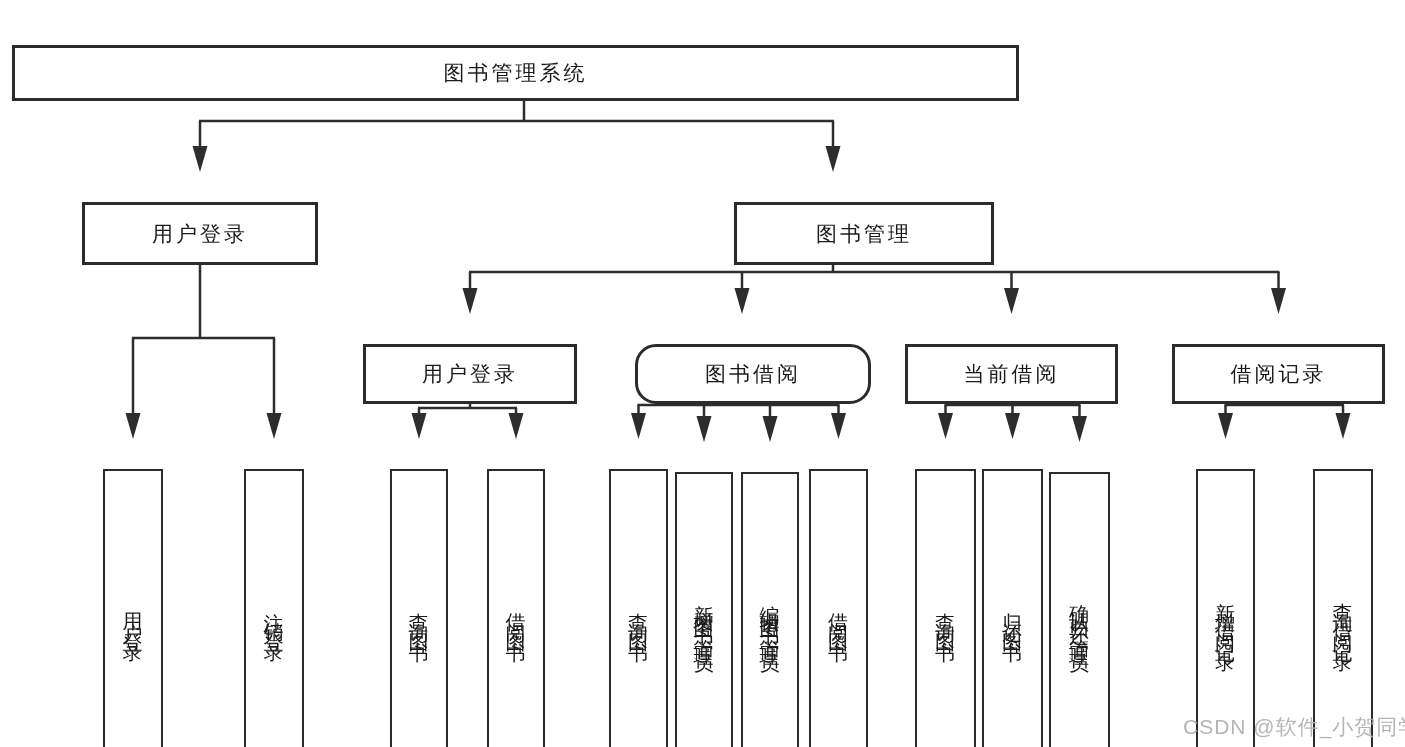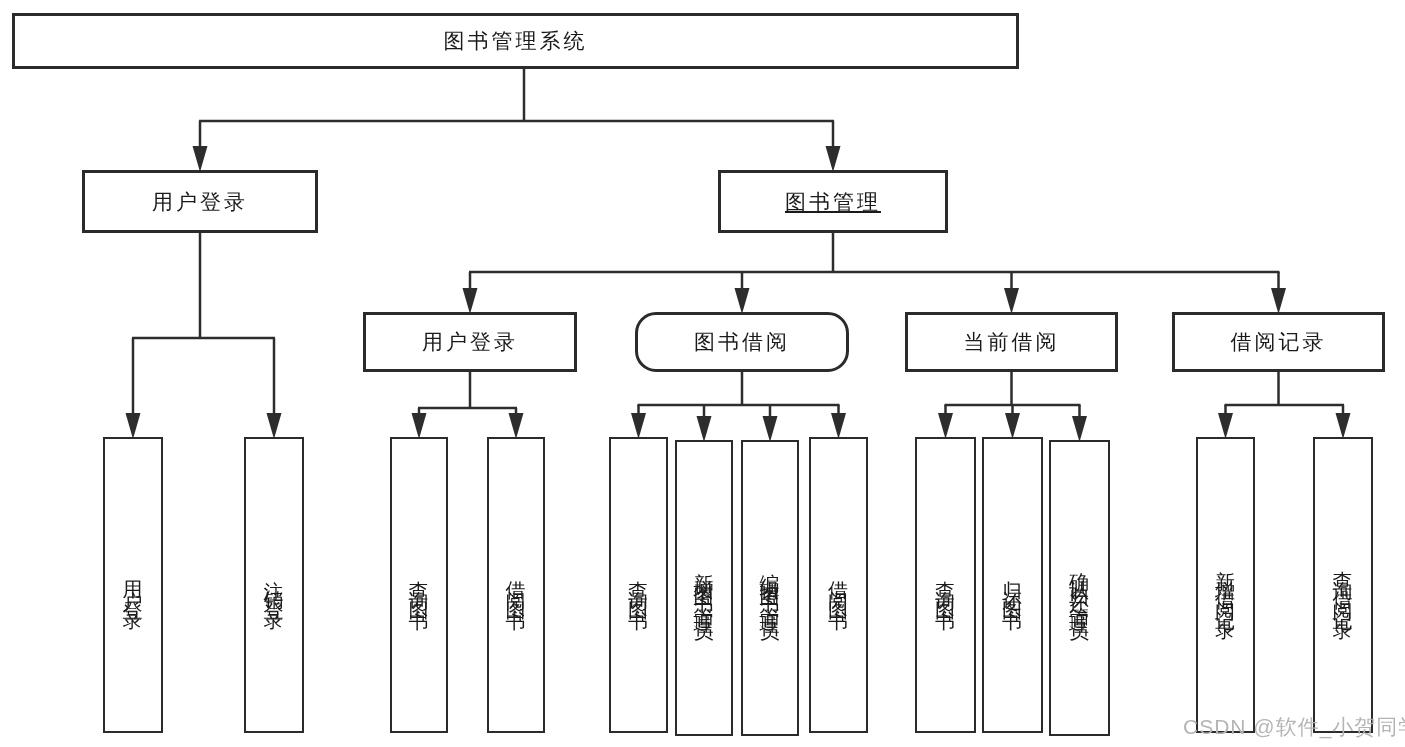--- a/index.html
+++ b/index.html
@@ -8,20 +8,21 @@
     font-family:"Liberation Sans",sans-serif;overflow:hidden;
   }
   #connectors{position:absolute;left:0;top:0;pointer-events:none;}
   #connectors line{stroke:var(--line,#2d2d2d);stroke-width:2.5;}
   #connectors polygon{fill:var(--line,#2d2d2d);}
   .node{
     position:absolute;box-sizing:border-box;background:#ffffff;
     border:3px solid var(--border,#2b2b2b);
     display:flex;align-items:center;justify-content:center;
     color:var(--text,#1a1a1a);
+    margin-top:32px;
   }
   .hbox span{font-size:21px;letter-spacing:3px;white-space:nowrap;}
   .leaf{border-width:2.5px;}
   .leaf span{
     writing-mode:vertical-rl;text-orientation:mixed;
     font-size:20px;line-height:1.1;letter-spacing:10px;
   }
   .leaf span.tight{letter-spacing:7px;}
   .watermark{
     position:absolute;left:1183px;top:713px;z-index:5;
@@ -89,28 +90,28 @@
       <polygon points="1343,439 1335.5,413 1350.5,413"></polygon>
     </svg>
 
   <div class="node hbox" style="left: 12px; top: 13px; width: 1007px; height: 56px;">
     <span>图书管理系统</span>
   </div>
 
   <div class="node hbox" style="left: 82px; top: 170px; width: 236px; height: 63px;">
     <span>用户登录</span>
   </div>
-  <div class="node hbox" style="left: 718px; top: 170px; width: 230px; height: 63px; text-decoration: underline;">
+  <div class="node hbox" style="left: 734px; top: 170px; width: 260px; height: 63px;">
     <span>图书管理</span>
   </div>
 
   <div class="node hbox" style="left: 363px; top: 312px; width: 214px; height: 60px;">
     <span>用户登录</span>
   </div>
-  <div class="node hbox" style="left: 635px; top: 312px; width: 214px; height: 60px; border-radius: 21px;">
+  <div class="node hbox" style="left: 635px; top: 312px; width: 236px; height: 60px; border-radius: 21px;">
     <span>图书借阅</span>
   </div>
   <div class="node hbox" style="left: 905px; top: 312px; width: 213px; height: 60px;">
     <span>当前借阅</span>
   </div>
   <div class="node hbox" style="left: 1172px; top: 312px; width: 213px; height: 60px;">
     <span>借阅记录</span>
   </div>
 
   <div class="node leaf" style="left: 103px; top: 437px; width: 60px; height: 296px;">

